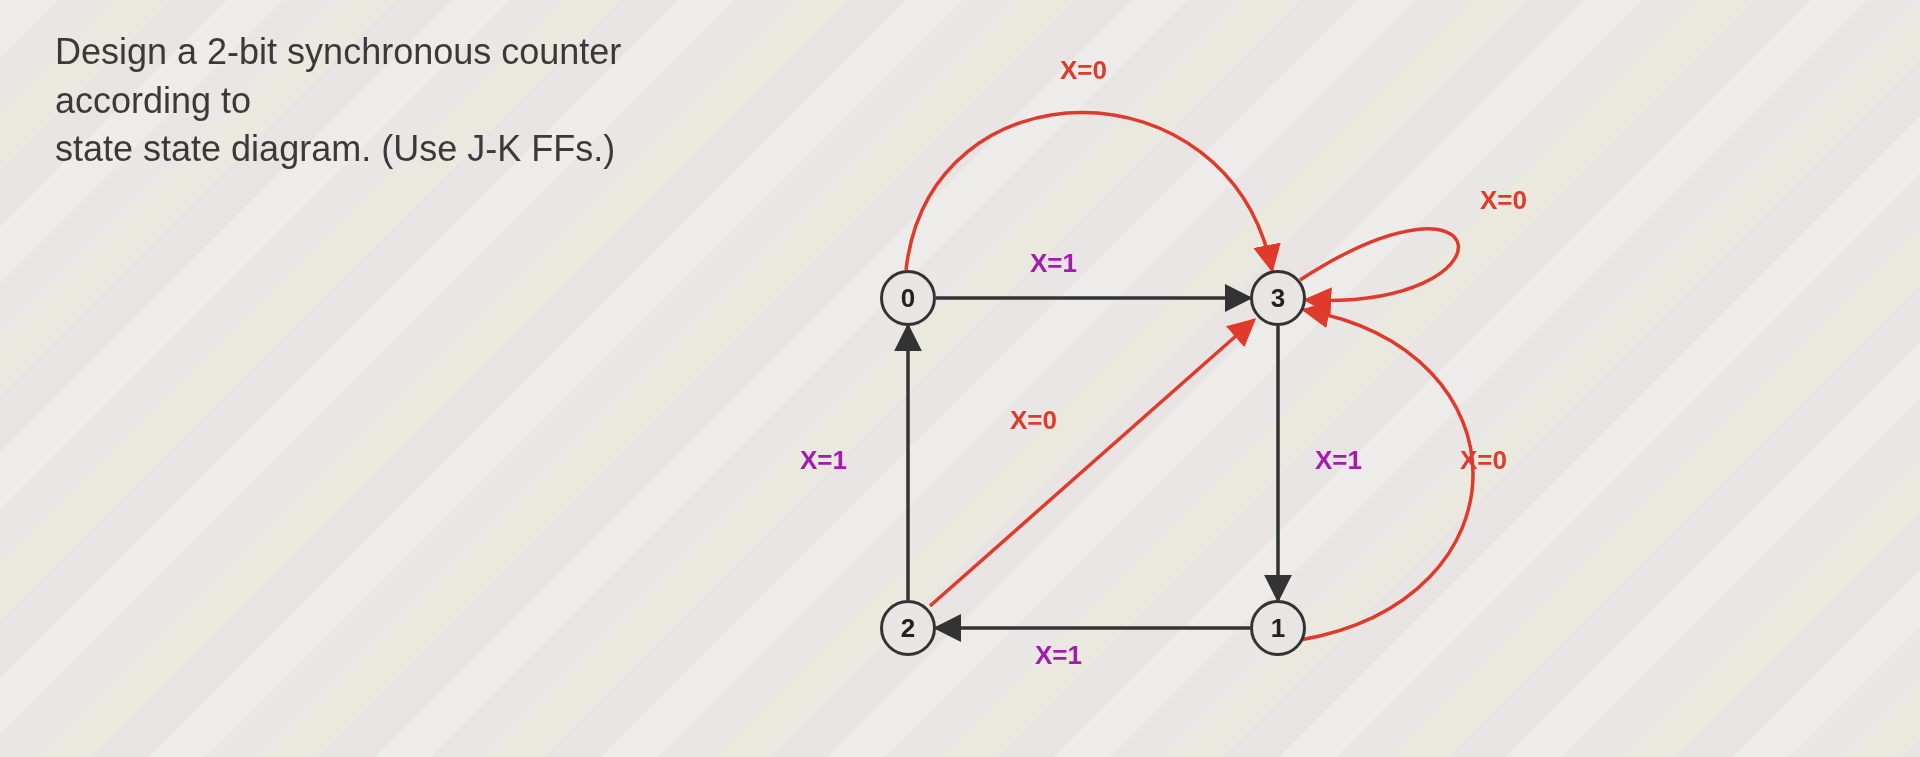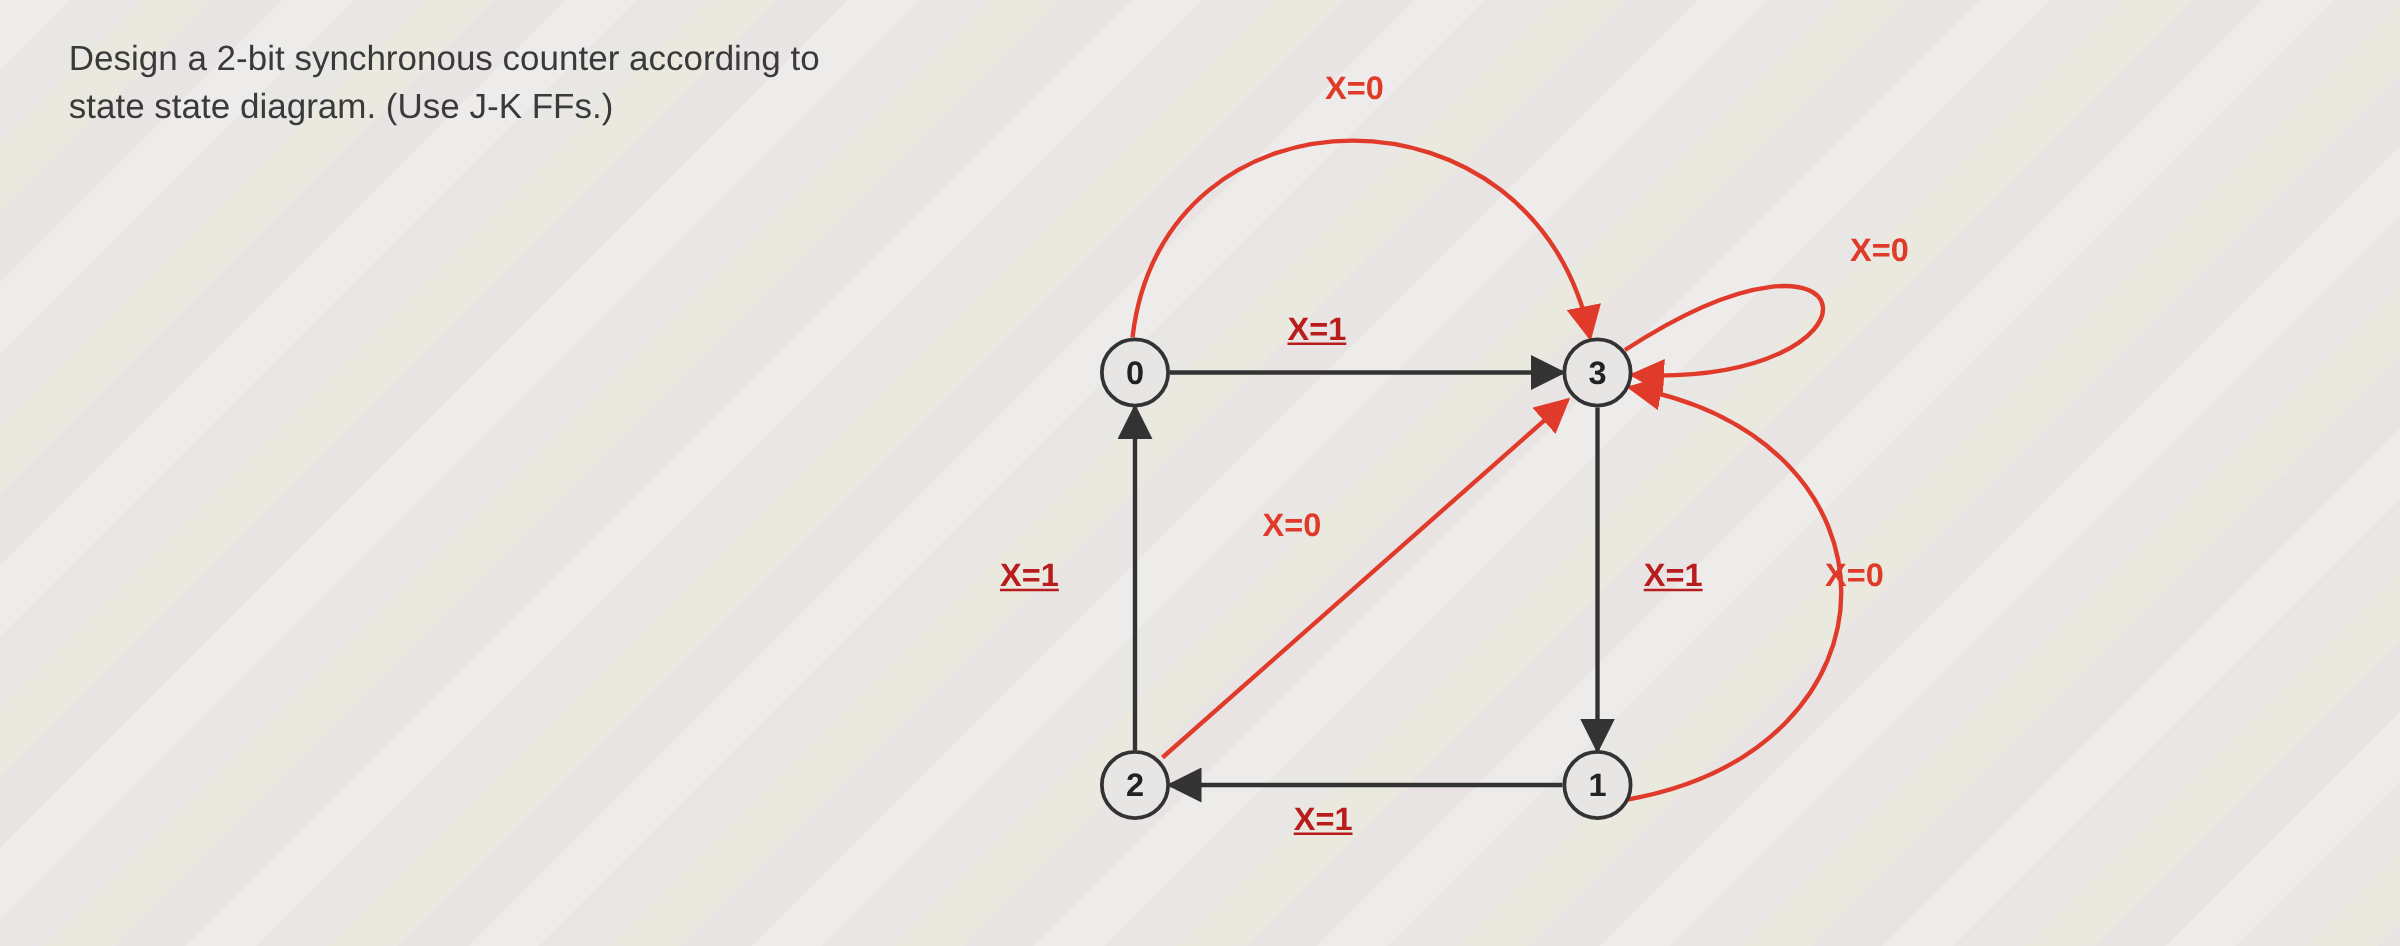--- a/index.html
+++ b/index.html
@@ -23,21 +23,21 @@
         rgba(255,255,240,0.05) 40px 80px,
         rgba(255,255,180,0.10) 80px 120px,
         rgba(255,200,220,0.06) 120px 160px);
     pointer-events: none;
   }
   .question {
     position: absolute;
     top: 28px;
     left: 55px;
     width: 640px;
-    font-size: 28px;
+    font-size: 36px;
     line-height: 1.35;
     color: #3a3a3a;
   }
   .diagram {
     position: absolute;
     top: 0;
     left: 0;
     width: 1920px;
     height: 757px;
   }
@@ -55,21 +55,21 @@
     font-weight: bold;
     color: #222;
     box-sizing: border-box;
   }
   .edge-label {
     position: absolute;
     font-size: 26px;
     font-weight: bold;
     white-space: nowrap;
   }
-  .lbl-black { color: #b91c1c; text-decoration: underline; }
+  .lbl-black { color: #a21caf; }
   .lbl-red   { color: #e03a2a; text-align: right; }
   svg { pointer-events: none; }
 </style>
 </head>
 <body>
 
 <div class="question">
   <span>Design a 2-bit synchronous counter according to</span><br>
   <span>state state diagram. (Use J-K FFs.)</span>
 </div>

